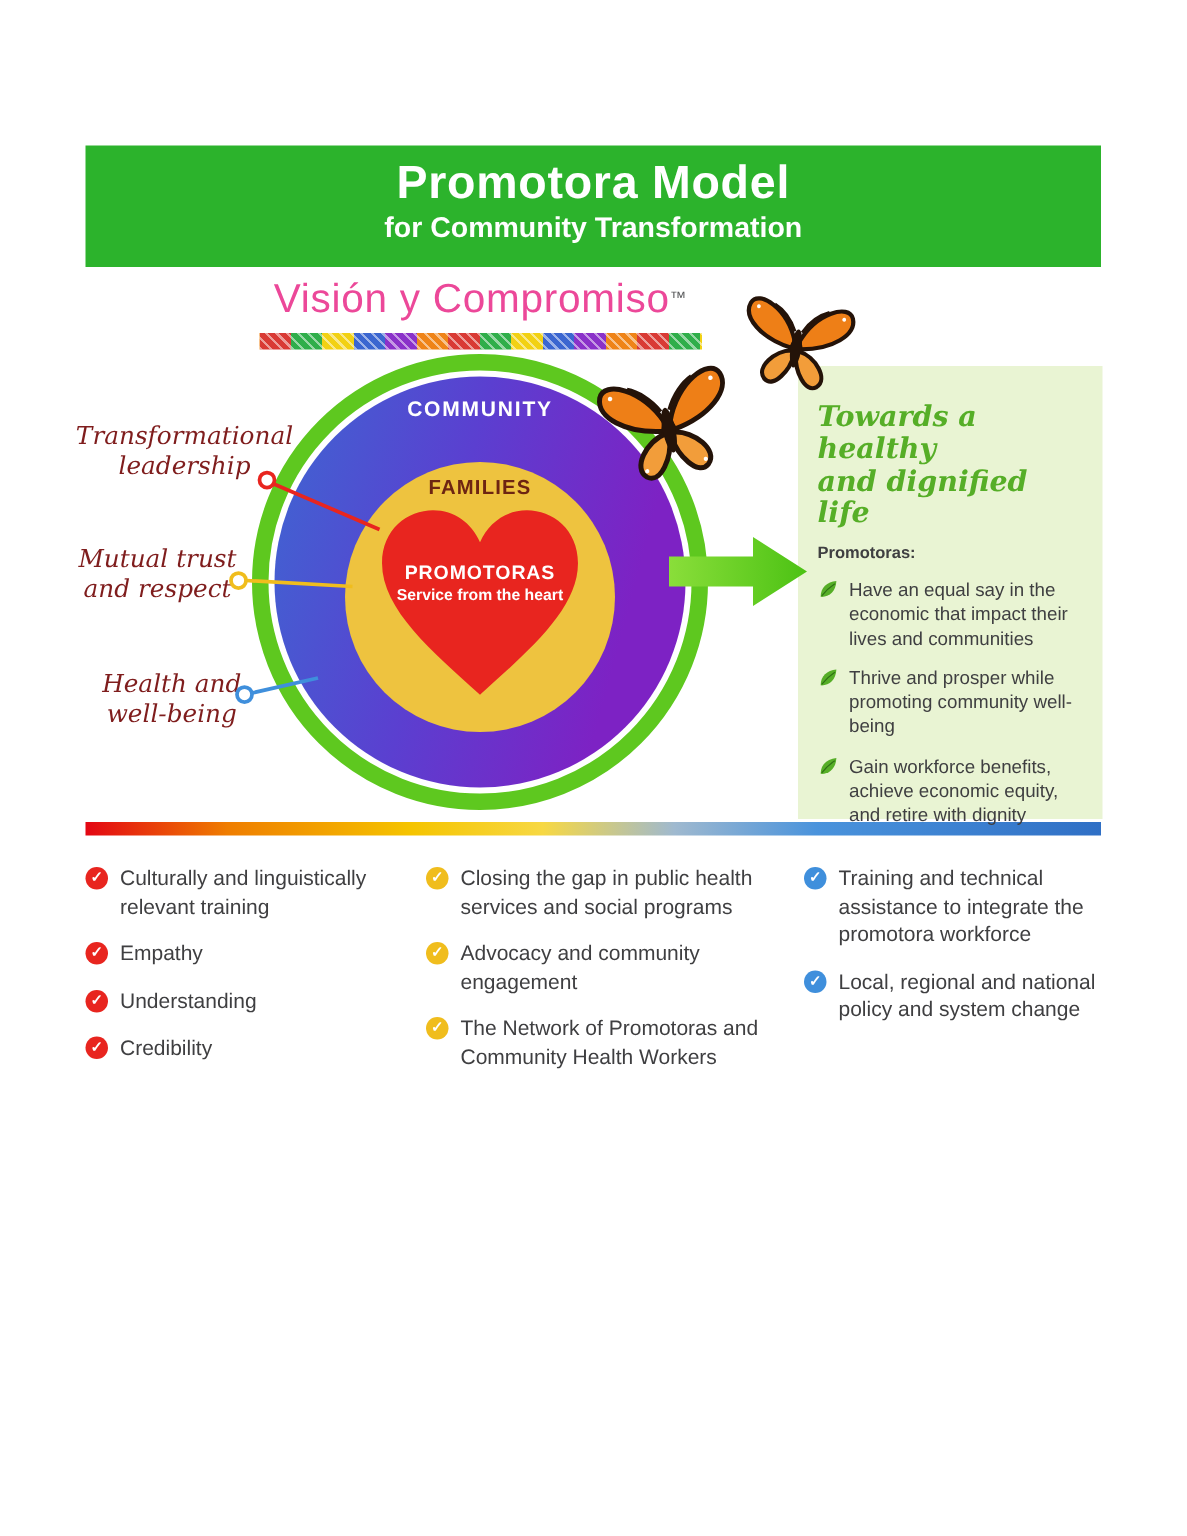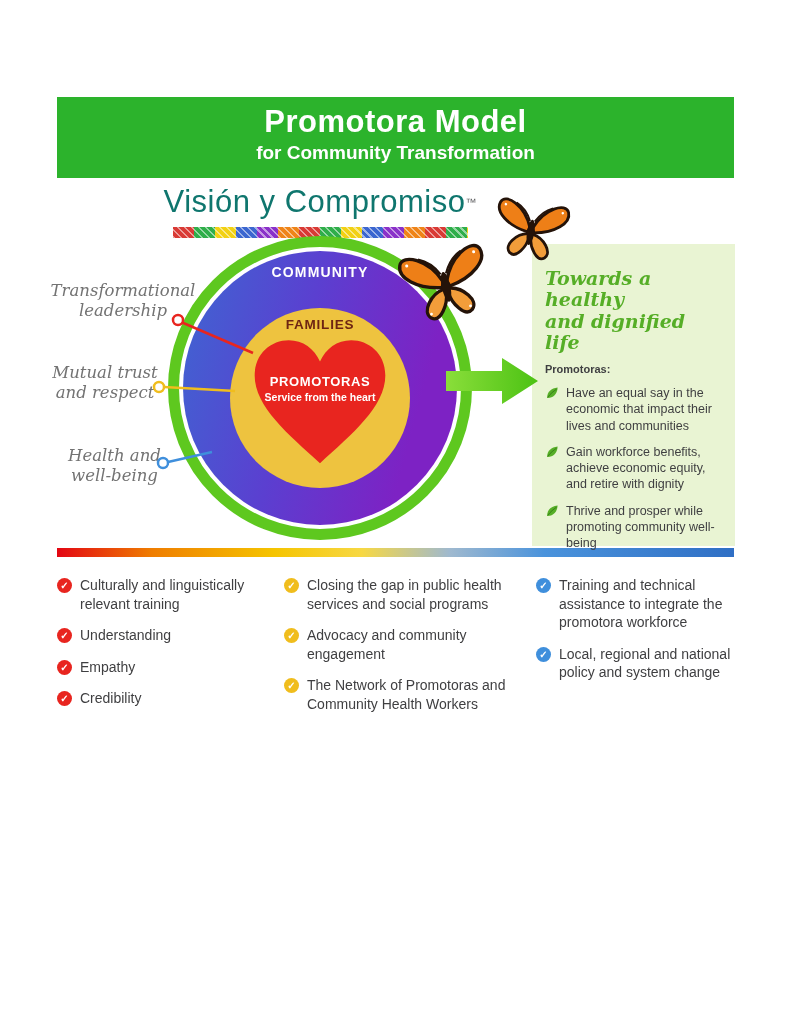--- a/index.html
+++ b/index.html
@@ -12,21 +12,21 @@
   
   .banner {
     position:absolute; left:57px; top:97px; width:677px; height:81px;
     background:#2cb32c; color:#fff; text-align:center; padding-top:7px;
   }
   .banner h1 { font-size:31px; font-weight:bold; letter-spacing:.5px; }
   .banner h2 { font-size:19px; font-weight:bold; margin-top:2px; }
 
   
   .brand { position:absolute; left:140px; top:184px; width:360px; text-align:center; }
-  .brand-name { font-size:31px; color:#0f766e; letter-spacing:.5px; }
+  .brand-name { font-size:27px; color:#ec4899; letter-spacing:.5px; }
   .tm { font-size:11px; color:#58595b; vertical-align:super; }
   .pattern-strip {
     width:295px; height:11px; margin:7px auto 0 auto;
     background:
       repeating-linear-gradient(45deg, rgba(255,255,255,.5) 0 1.5px, transparent 1.5px 5px),
       repeating-linear-gradient(90deg,
         #d93a35 0 21px, #2fae4a 21px 42px, #f2d113 42px 63px,
         #3b66d0 63px 84px, #8a31c9 84px 105px, #ef8418 105px 126px);
   }
 
@@ -54,21 +54,21 @@
   .heart { position:absolute; left:249px; top:336px; width:142px; height:130px; z-index:4; }
   .heart-text {
     position:absolute; left:249px; top:336px; width:142px; height:130px; z-index:5;
     text-align:center; padding-top:38px; color:#fff;
   }
   .promotoras { font-size:13px; font-weight:bold; letter-spacing:.6px; }
   .heart-sub { font-size:10.5px; font-weight:bold; margin-top:2px; }
 
   
   .callout {
-    position:absolute; z-index:6; text-align:center; color:#737373;
+    position:absolute; z-index:6; text-align:center; color:#7f1d1d;
     font-family:"DejaVu Serif", serif; font-style:italic;
     font-size:16.5px; line-height:1.22; white-space:pre-line;
   }
   .c1 { left:48px;  top:281px; width:150px; }
   .c2 { left:40px;  top:363px; width:130px; }
   .c3 { left:52px;  top:446px; width:125px; }
 
   .connector-overlay {
     position:absolute; left:0; top:0; width:791px; height:1024px;
     z-index:30; pointer-events:none;
@@ -219,45 +219,45 @@
         <path d="M3 17 C 3 8, 9 3, 18 2 C 17.5 12, 11 17.5, 3 17 Z" fill="#56ae27"></path>
         <path d="M4 16 C 8 11, 12 7.5, 16.5 4.5" stroke="#2e7014" stroke-width="1.1" fill="none"></path>
       </svg>
       <span>Have an equal say in the economic that impact their lives and communities</span>
     </div>
     <div class="panel-item">
       <svg class="leaf-icon" viewBox="0 0 20 20">
         <path d="M3 17 C 3 8, 9 3, 18 2 C 17.5 12, 11 17.5, 3 17 Z" fill="#56ae27"></path>
         <path d="M4 16 C 8 11, 12 7.5, 16.5 4.5" stroke="#2e7014" stroke-width="1.1" fill="none"></path>
       </svg>
-      <span>Gain workforce benefits, achieve economic equity, and retire with dignity</span>
+      <span>Thrive and prosper while promoting community well-being</span>
     </div>
     <div class="panel-item">
       <svg class="leaf-icon" viewBox="0 0 20 20">
         <path d="M3 17 C 3 8, 9 3, 18 2 C 17.5 12, 11 17.5, 3 17 Z" fill="#56ae27"></path>
         <path d="M4 16 C 8 11, 12 7.5, 16.5 4.5" stroke="#2e7014" stroke-width="1.1" fill="none"></path>
       </svg>
-      <span>Thrive and prosper while promoting community well-being</span>
+      <span>Gain workforce benefits, achieve economic equity, and retire with dignity</span>
     </div>
   </aside>
 
   <div class="gradient-bar"></div>
 
   <div class="col col1">
     <div class="li">
       <span class="check red"></span>
       <span class="txt">Culturally and linguistically relevant training</span>
     </div>
     <div class="li">
       <span class="check red"></span>
+      <span class="txt">Empathy</span>
+    </div>
+    <div class="li">
+      <span class="check red"></span>
       <span class="txt">Understanding</span>
-    </div>
-    <div class="li">
-      <span class="check red"></span>
-      <span class="txt">Empathy</span>
     </div>
     <div class="li">
       <span class="check red"></span>
       <span class="txt">Credibility</span>
     </div>
   </div>
 
   <div class="col col2">
     <div class="li">
       <span class="check yellow"></span>

